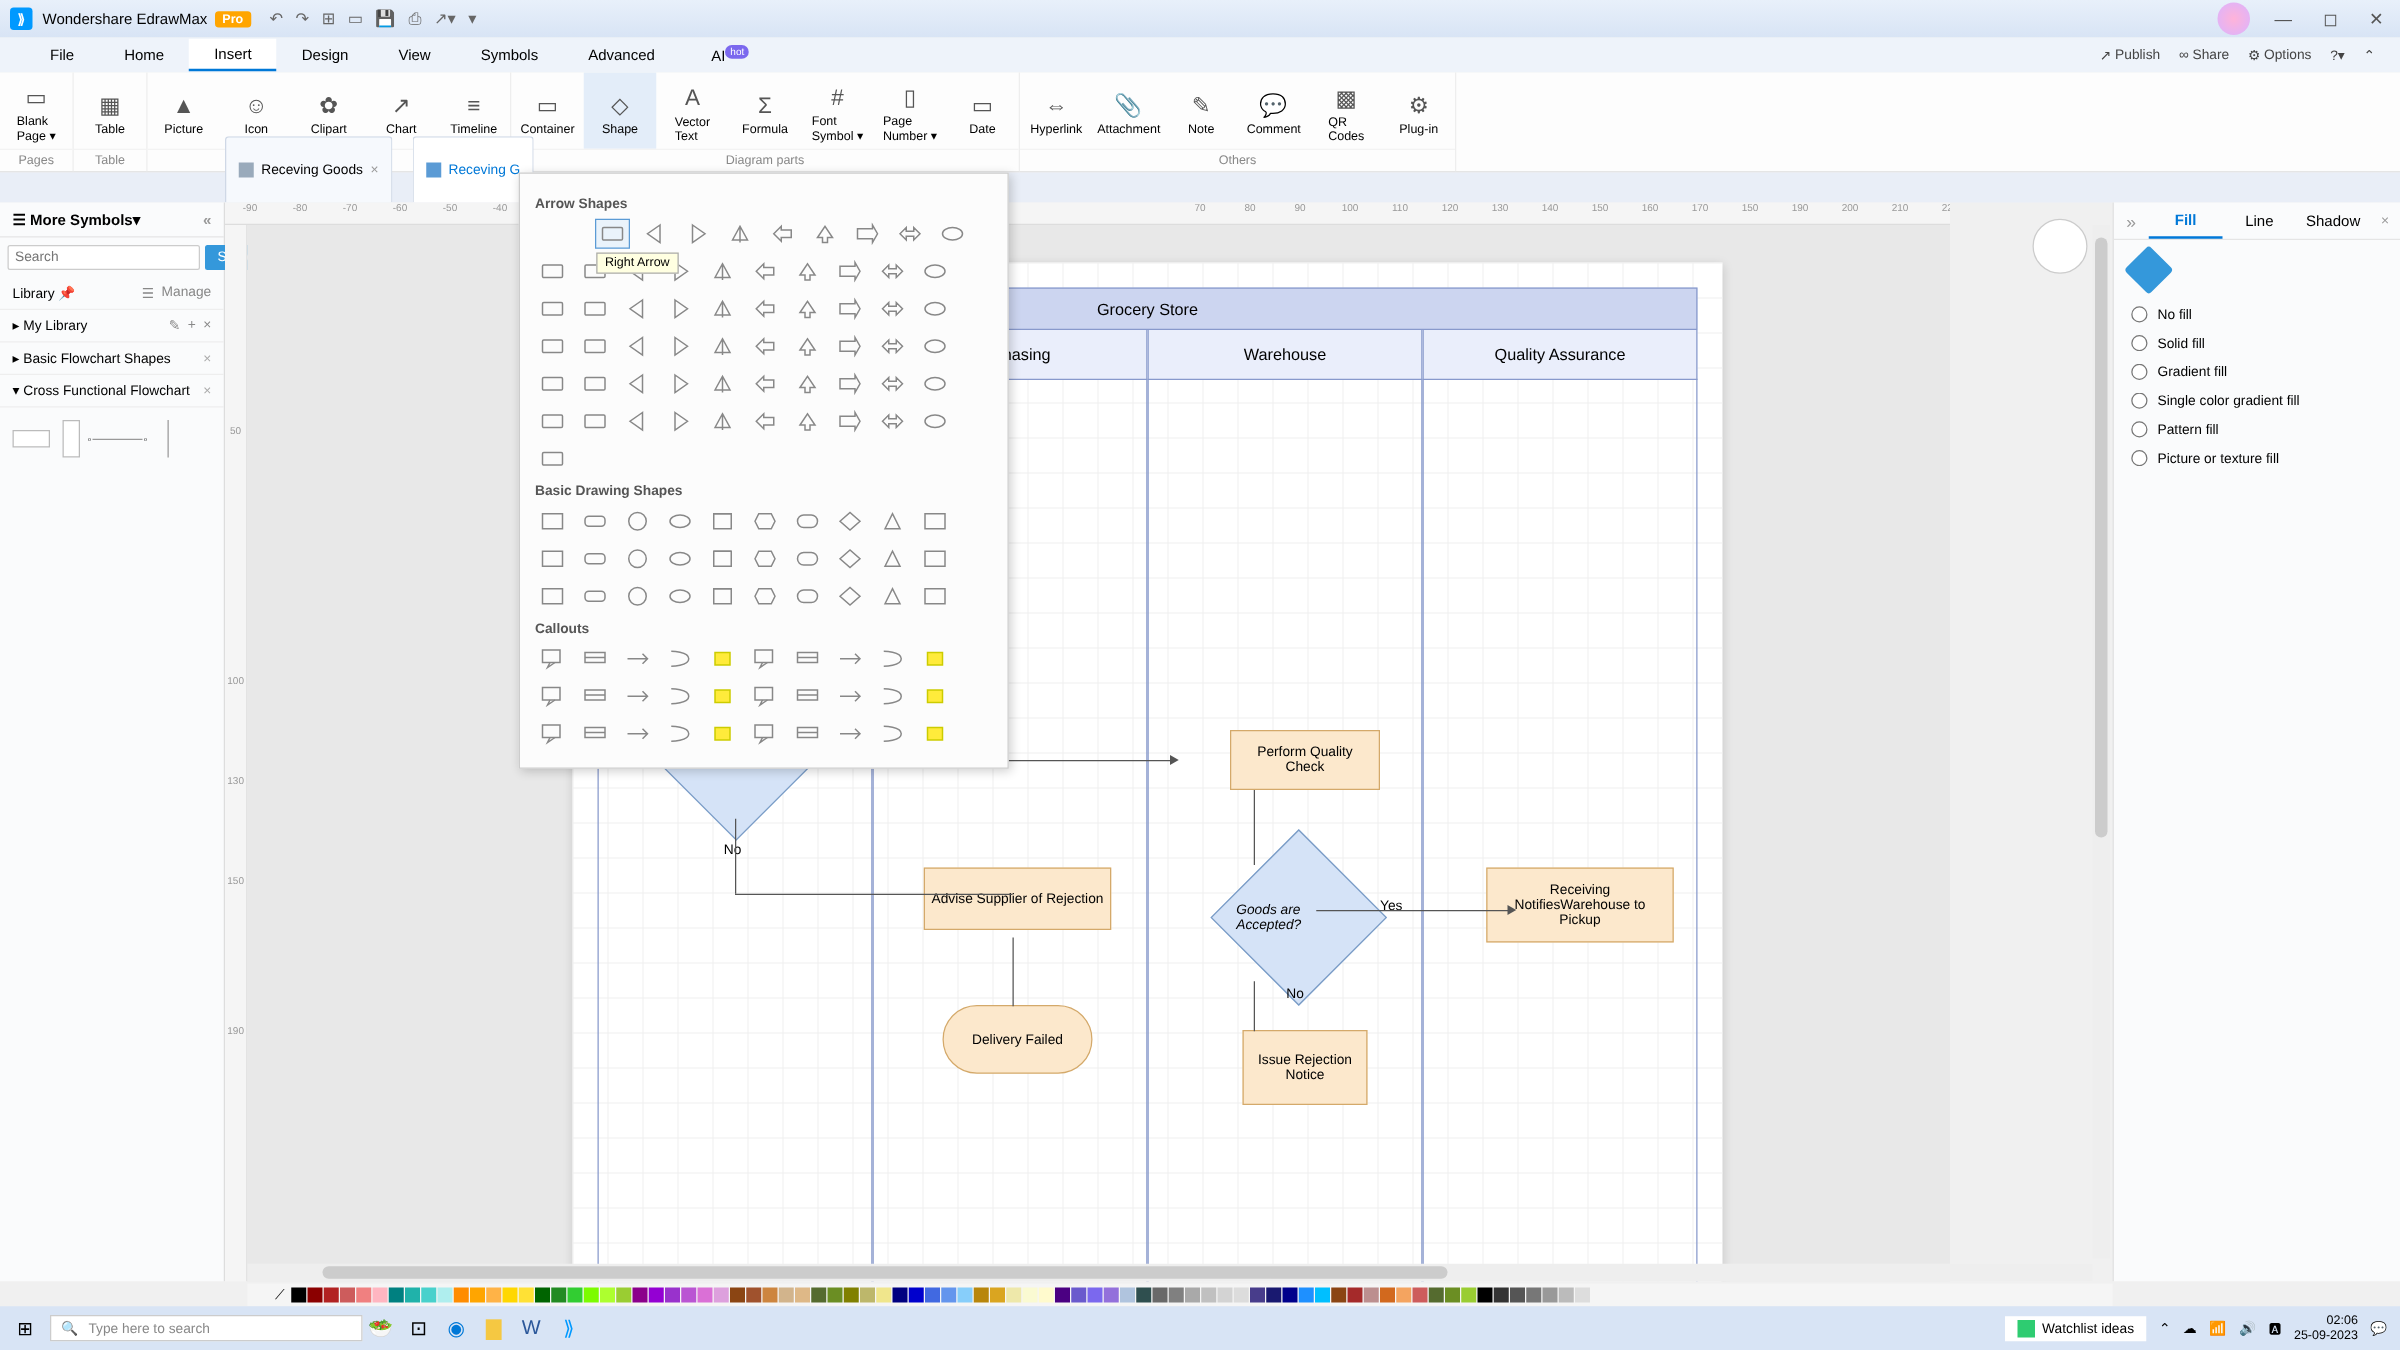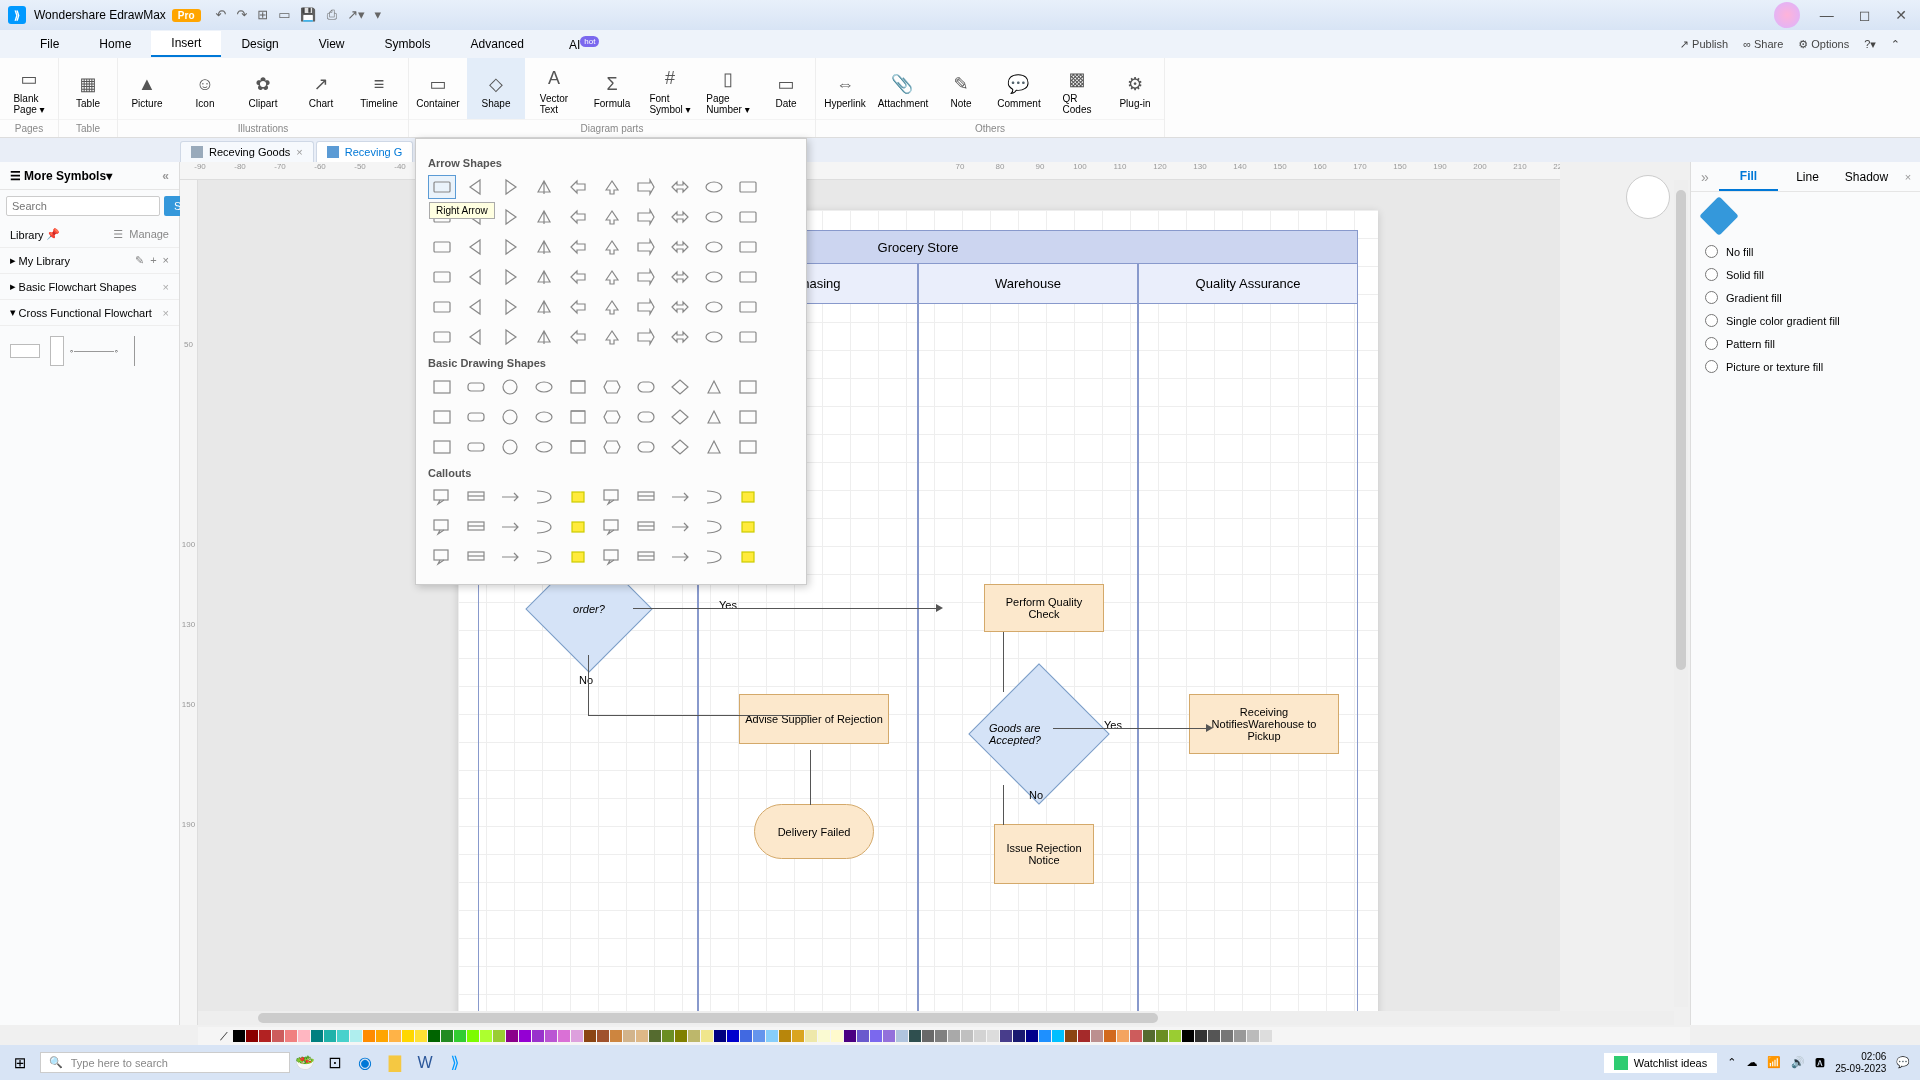--- a/index.html
+++ b/index.html
@@ -29,21 +29,21 @@
 .ribbon { height:80px; background:#fdfdfd; border-bottom:1px solid #ddd; display:flex; }
 .ribbon-group { border-right:1px solid #eee; display:flex; flex-direction:column; }
 .ribbon-items { display:flex; flex:1;}
 .ribbon-btn { width:58px; display:flex; flex-direction:column; align-items:center; justify-content:center; font-size:10px; cursor:pointer; padding-top:5px;}
 .ribbon-btn.active { background:#e3edf9;}
 .ribbon-icon { width:22px; height:22px; margin-bottom:3px; display:flex; align-items:center; justify-content:center; font-size:18px; color:#555;}
 .ribbon-label { height:18px; text-align:center; font-size:10px; color:#888; border-top:1px solid #f3f3f3; line-height:18px;}
 
 
 .tab-strip { height:24px; background:#e9eef7; display:flex; align-items:flex-end; padding-left:180px; font-size:11px;}
-.tab { padding:4px 10px; background:#f6f9fd; border:1px solid #cfd8e6; border-bottom:none; border-radius:3px 3px 0 0; display:flex; align-items:center; gap:6px; margin-right:2px;}
+.tab { padding:20px 10px; background:#f6f9fd; border:1px solid #cfd8e6; border-bottom:none; border-radius:3px 3px 0 0; display:flex; align-items:center; gap:6px; margin-right:16px;}
 .tab .tabicon { width:12px;height:12px;background:#9ab;}
 .tab .close { color:#999; font-size:11px; cursor:pointer;}
 .tab.active { background:#fff; color:#0078d7;}
 
 
 .left-panel { position:absolute; top:162px; left:0; width:180px; bottom:55px; background:#fafbfc; border-right:1px solid #ddd; font-size:11px;}
 .left-panel .hdr { height:28px; display:flex; align-items:center; padding:0 10px; font-weight:bold; font-size:12px; border-bottom:1px solid #e5e5e5;}
 .left-panel .hdr .collapse { margin-left:auto; color:#999; cursor:pointer;}
 .left-panel .search-row { display:flex; padding:6px; gap:4px;}
 .left-panel .search-row input { flex:1; border:1px solid #ccc; padding:3px 5px; font-size:11px; border-radius:2px;}
@@ -77,21 +77,21 @@
 .node-ellipse { position:absolute; background:#fce8cc; border:1px solid #d4a96a; border-radius:50%/50%; font-size:11px; display:flex; align-items:center; justify-content:center; text-align:center;}
 .edge-label { position:absolute; font-size:11px; background:transparent;}
 .arrow-line { position:absolute; background:#555;}
 .arrow-head { position:absolute; width:0;height:0;}
 
 
 .shape-popup { position:absolute; top:138px; left:415px; width:392px; background:#fcfcfc; border:1px solid #ccc; box-shadow:2px 2px 8px rgba(0,0,0,0.2); padding:10px 12px 15px; z-index:100;}
 .shape-popup .grp-title { font-size:11px; font-weight:bold; color:#555; margin:8px 0 6px;}
 .shape-grid { display:flex; flex-wrap:wrap; gap:6px;}
 .shape-cell { width:28px; height:24px; border:1px solid transparent; display:flex; align-items:center; justify-content:center; cursor:pointer; position:relative;}
-.shape-cell.sel { border:1px solid #5b9bd5; background:#eaf3fb;}
+.shape-cell.sel { border:1px solid #5b9bd5; background:#eaf3fb;margin-left:48px;}
 .shape-cell svg { width:20px; height:18px; stroke:#888; fill:none; stroke-width:1.2;}
 .tooltip { position:absolute; top:26px; left:0; background:#ffffe1; border:1px solid #aaa; padding:2px 6px; font-size:10px; white-space:nowrap; z-index:200;}
 
 
 .right-panel { position:absolute; top:162px; right:0; width:230px; bottom:55px; background:#fafbfc; border-left:1px solid #ddd; font-size:11px;}
 .right-tabs { height:30px; display:flex; align-items:center; border-bottom:1px solid #e5e5e5;}
 .right-tabs .expand { width:28px; text-align:center; color:#999; cursor:pointer; font-size:14px;}
 .right-tabs .rt { flex:1; text-align:center; padding:6px 0; cursor:pointer; font-size:12px;}
 .right-tabs .rt.active { color:#0078d7; border-bottom:2px solid #0078d7; font-weight:bold;}
 .right-tabs .rx { width:24px; text-align:center; color:#999; cursor:pointer;}

